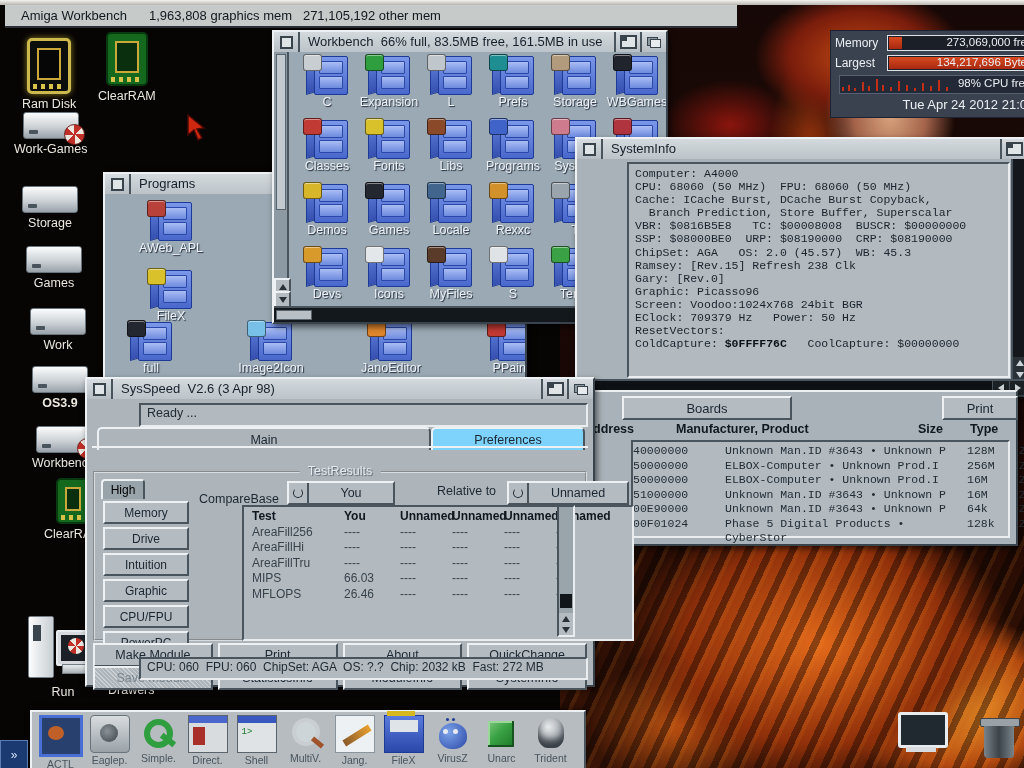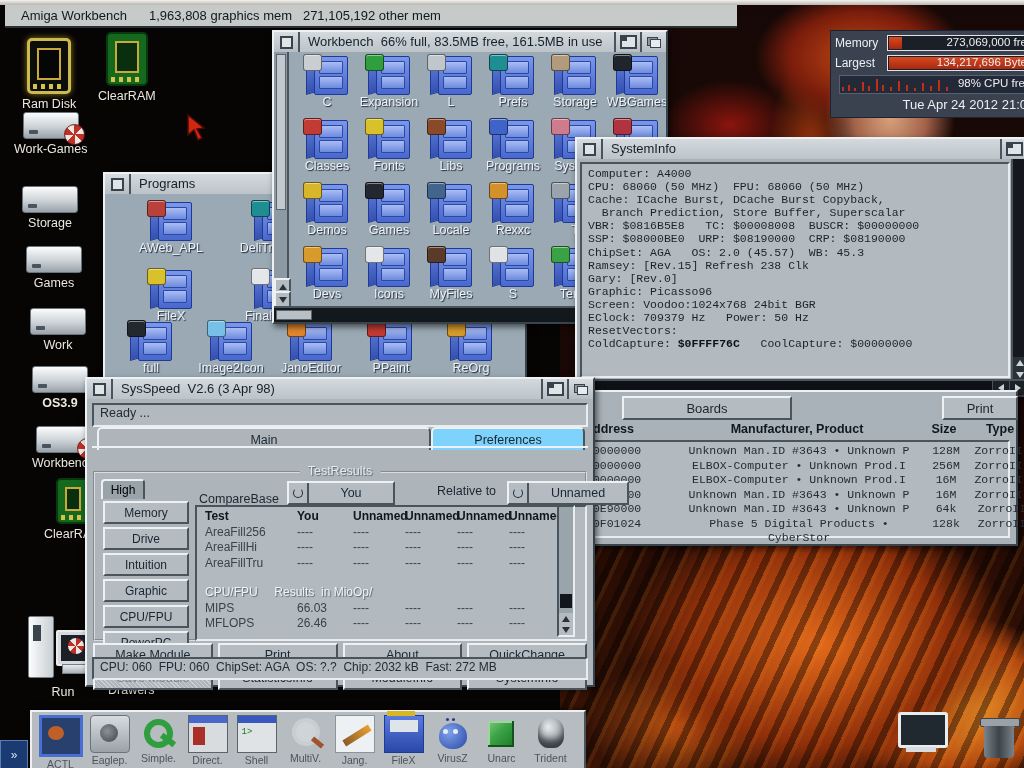--- a/index.html
+++ b/index.html
@@ -33,21 +33,21 @@
   .gad.left{border-right:2px solid #4a545c;}
   .gad.right{border-left:2px solid #4a545c;}
   .g-close{width:9px;height:9px;border:2px solid #39434b;background:#dfe4e7;}
   .g-zoom{width:13px;height:10px;border:2px solid #39434b;position:relative;background:#dfe4e7;}
   .g-zoom i{position:absolute;left:0;top:0;width:5px;height:4px;background:#39434b;}
   .g-depth{width:14px;height:11px;position:relative;}
   .g-depth i{position:absolute;width:9px;height:7px;border:1px solid #39434b;}
   .g-depth i:first-child{left:0;top:0;background:#8d979e;}
   .g-depth i:last-child{right:0;bottom:0;background:#e7ebee;}
   .sunk{border-top:2px solid #4a545c;border-left:2px solid #4a545c;
-        border-right:2px solid #e9edf0;border-bottom:2px solid #e9edf0;background:#b2bac0;}
+        border-right:2px solid #e9edf0;border-bottom:2px solid #e9edf0;background:#b2bac0;margin-left:47px;}
   .btn{border-top:2px solid #eef1f3;border-left:2px solid #eef1f3;
        border-right:2px solid #4a545c;border-bottom:2px solid #4a545c;
        background:#b4bcc2;color:#1c2630;font-size:12.5px;display:flex;align-items:center;justify-content:center;cursor:pointer;}
   .btn.ghost{color:#7c868e;background:#aeb6bc;
        background-image:repeating-linear-gradient(45deg,rgba(255,255,255,.35) 0 1px,transparent 1px 3px);}
   .tri{width:0;height:0;display:inline-block;}
   .tri.up{border-left:4px solid transparent;border-right:4px solid transparent;border-bottom:6px solid #2a3238;}
   .tri.dn{border-left:4px solid transparent;border-right:4px solid transparent;border-top:6px solid #2a3238;}
   .tri.lt{border-top:4px solid transparent;border-bottom:4px solid transparent;border-right:6px solid #cfd6da;}
   .tri.rt{border-top:4px solid transparent;border-bottom:4px solid transparent;border-left:6px solid #cfd6da;}
@@ -118,21 +118,21 @@
   #wb .vsb .btn{position:absolute;left:0;width:13px;height:13px;}
   #wb .hsb{position:absolute;left:0;right:0;bottom:0;height:14px;background:#13181d;border-top:2px solid #4a545c;}
   #wb .hsb .thumb{position:absolute;left:2px;top:2px;width:34px;height:8px;background:#b8c0c6;border:1px solid #5a646c;}
   .wbgrid{position:absolute;left:22px;top:4px;}
   .wbrow{display:flex;}
   .wbrow .cell{width:62px;height:64px;}
 
   
   #prog{left:103px;top:172px;width:420px;height:226px;}
   #prog .inner{position:absolute;left:0;top:20px;right:0;bottom:0;background:#9aa9b3;overflow:hidden;}
-  .progrow{display:flex;position:absolute;}
+  .progrow{display:flex;position:absolute;gap:40px;}
   .progrow.r1{left:14px;top:8px;}   .progrow.r1 .cell{width:104px;}
   .progrow.r2{left:14px;top:76px;}  .progrow.r2 .cell{width:104px;}
   .progrow.r3{left:6px;top:128px;}  .progrow.r3 .cell{width:80px;}
 
   
   #sysinfo{left:575px;top:137px;width:449px;height:256px;}
   #sysinfo .inner{position:absolute;left:0;top:20px;right:13px;bottom:14px;background:#a9b2b8;}
   #sysinfo .field{position:absolute;left:3px;top:3px;right:3px;bottom:3px;padding:3px 6px;overflow:hidden;}
   #sysinfo .line{font-family:"Liberation Mono",monospace;font-size:11.5px;line-height:13.1px;color:#1a232b;white-space:pre;}
   #sysinfo .line b{font-weight:bold;color:#0c1318;}
@@ -143,21 +143,21 @@
   #sysinfo .hsb .abox{width:16px;background:#1c2126;border-left:1px solid #4a545c;display:flex;align-items:center;justify-content:center;}
 
   
   #boards{left:558px;top:390px;width:456px;height:152px;}
   #boards .body{position:absolute;inset:0;background:#a9b2b8;font-family:"Liberation Mono",monospace;}
   #boards .topbtn{position:absolute;top:4px;height:20px;font-size:13px;font-family:"Liberation Sans",sans-serif;}
   #boards .hdr{position:absolute;left:24px;top:30px;right:6px;display:grid;grid-template-columns:92px 242px 52px 60px;
                font-size:12.5px;font-weight:bold;color:#10181f;font-family:"Liberation Sans",sans-serif;}
   #boards .list{position:absolute;left:24px;top:48px;right:6px;bottom:6px;padding:2px 0;}
   #boards .brow{display:grid;grid-template-columns:92px 242px 52px 60px;font-size:11.5px;line-height:14.5px;color:#232d35;cursor:pointer;}
-  .tc{text-align:center;}
+  .tc{}
 
   
   #ss{left:85px;top:377px;width:506px;height:306px;}
   #ss .inner{position:absolute;left:0;top:20px;right:0;bottom:0;background:#adb5bb;}
   #ss .statusfld{position:absolute;left:5px;top:4px;right:5px;height:18px;font-size:12.5px;color:#222c34;padding:1px 6px;}
   #ss .tab{position:absolute;height:21px;border-top:2px solid #eef1f3;border-left:2px solid #eef1f3;border-right:2px solid #4a545c;
            border-radius:5px 5px 0 0;display:flex;align-items:center;justify-content:center;font-size:12.5px;color:#1c2630;cursor:pointer;}
   #ss .tab.on{background:#adb5bb;}
   #ss .tab.off{background:#7dd3fc;}
   #ss .tabline{position:absolute;left:5px;right:5px;height:2px;background:#eef1f3;}
@@ -976,21 +976,20 @@
 
               <div class="trow">
                 <span>AreaFillTru</span>
                 <span>----</span>
                 <span>----</span>
                 <span>----</span>
                 <span>----</span>
                 <span>----</span>
               </div>
             </div>
-          <div class="sect" style="margin-top:14px;">CPU/FPU     Results  in MioOp/</div>
           <div>
 
               <div class="trow">
                 <span>MIPS</span>
                 <span>66.03</span>
                 <span>----</span>
                 <span>----</span>
                 <span>----</span>
                 <span>----</span>
               </div>

